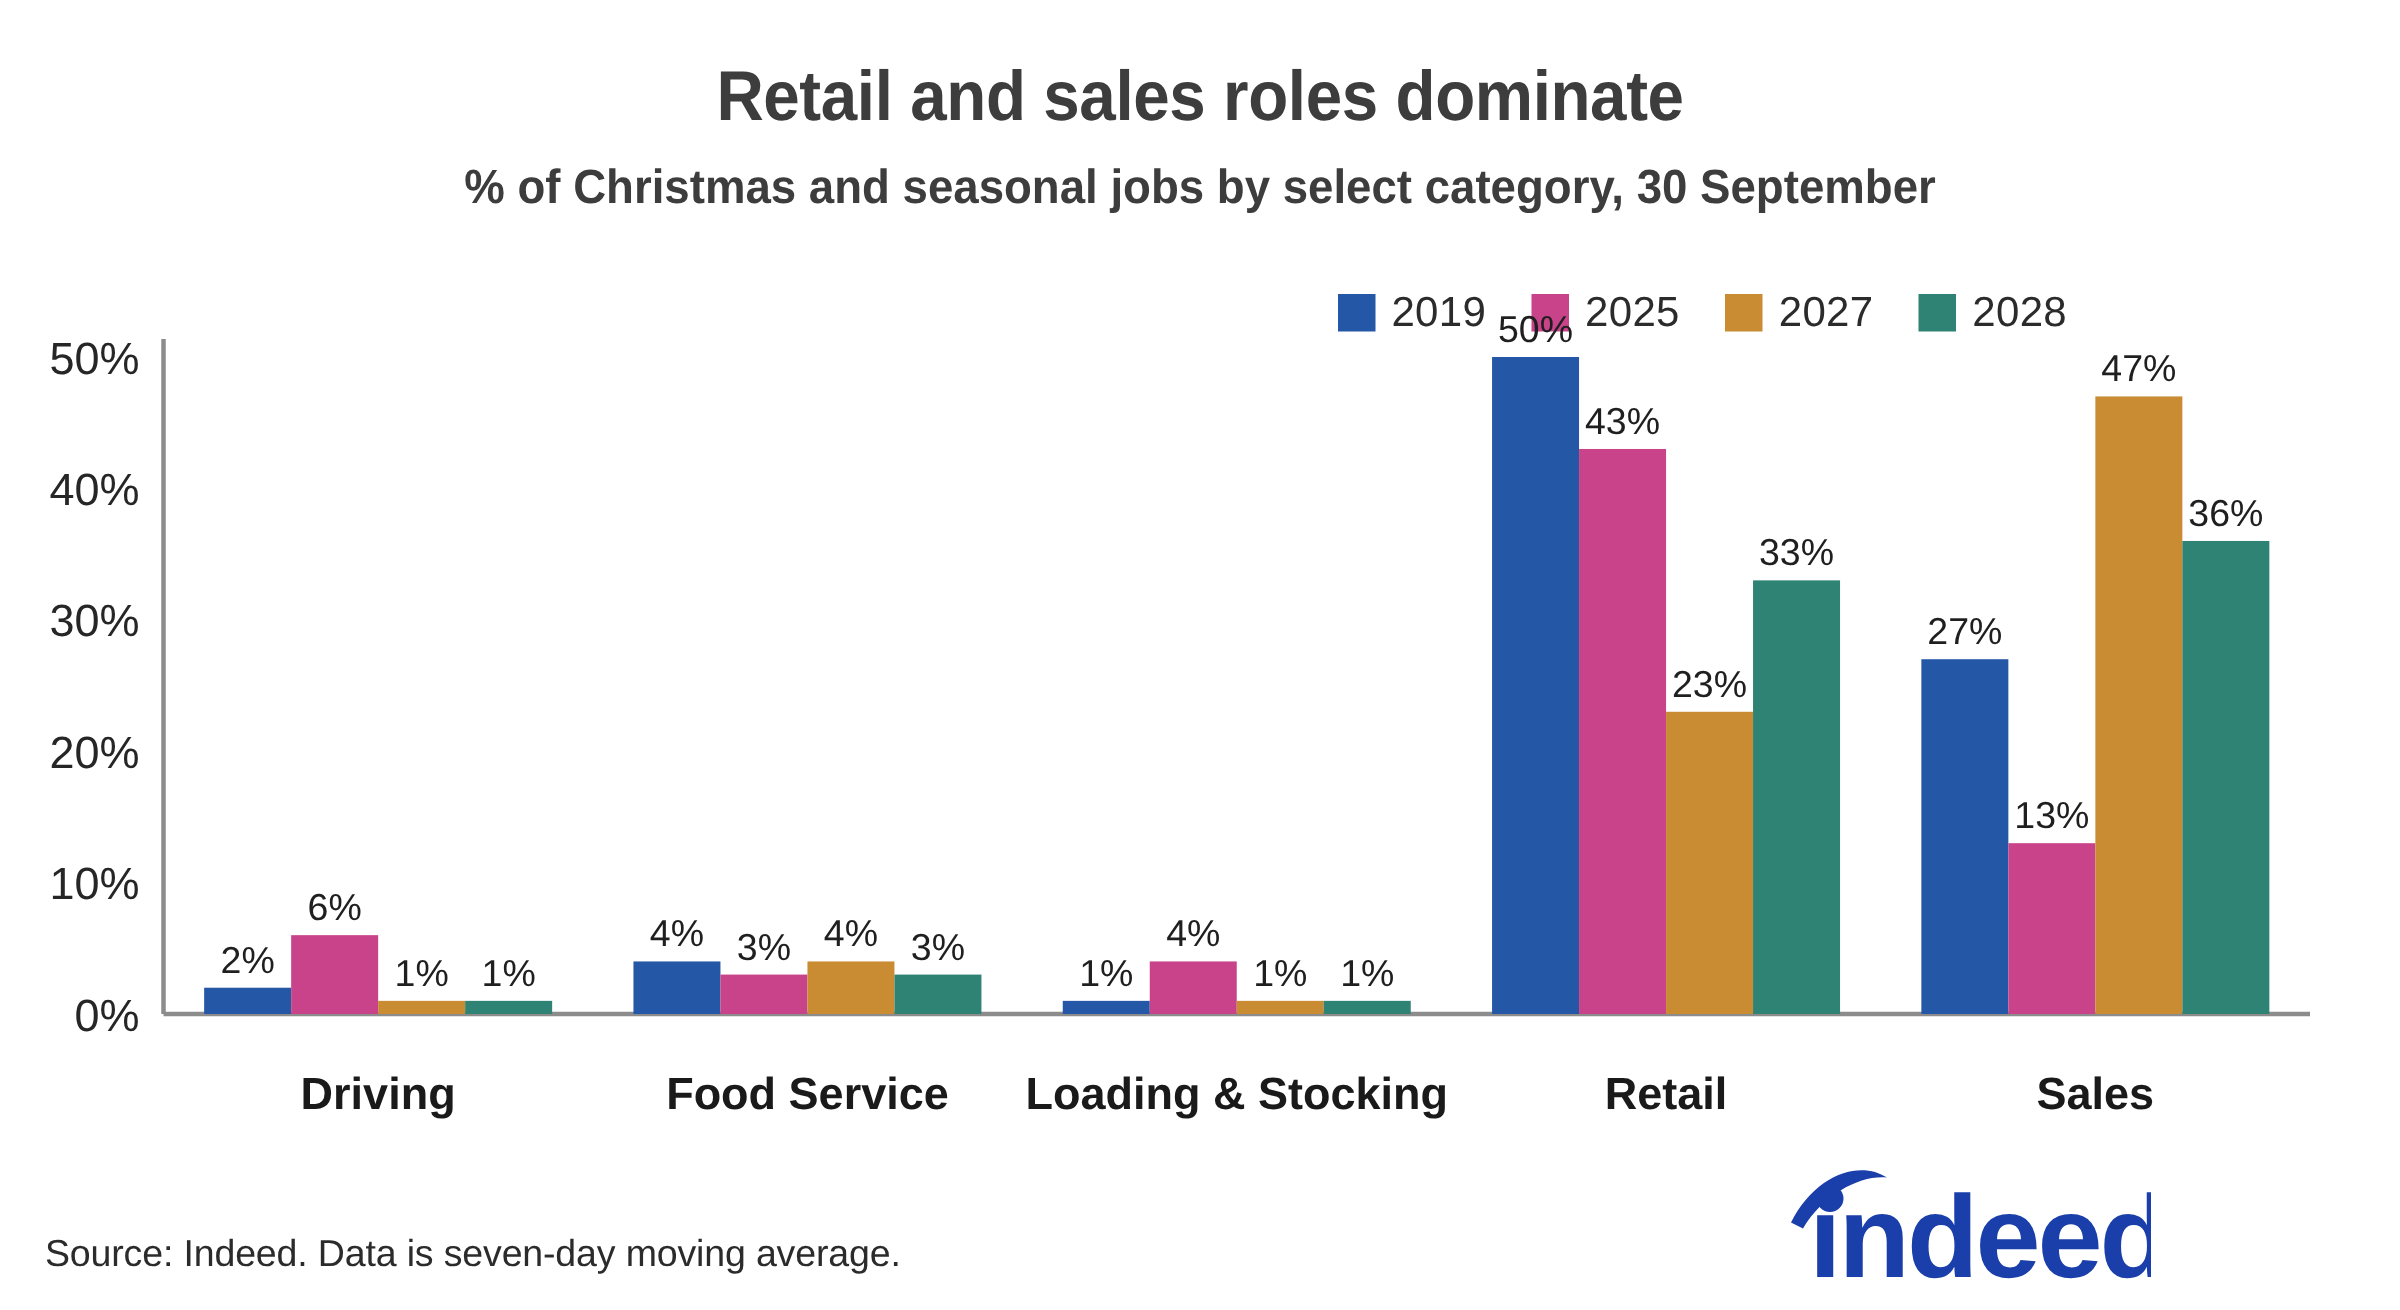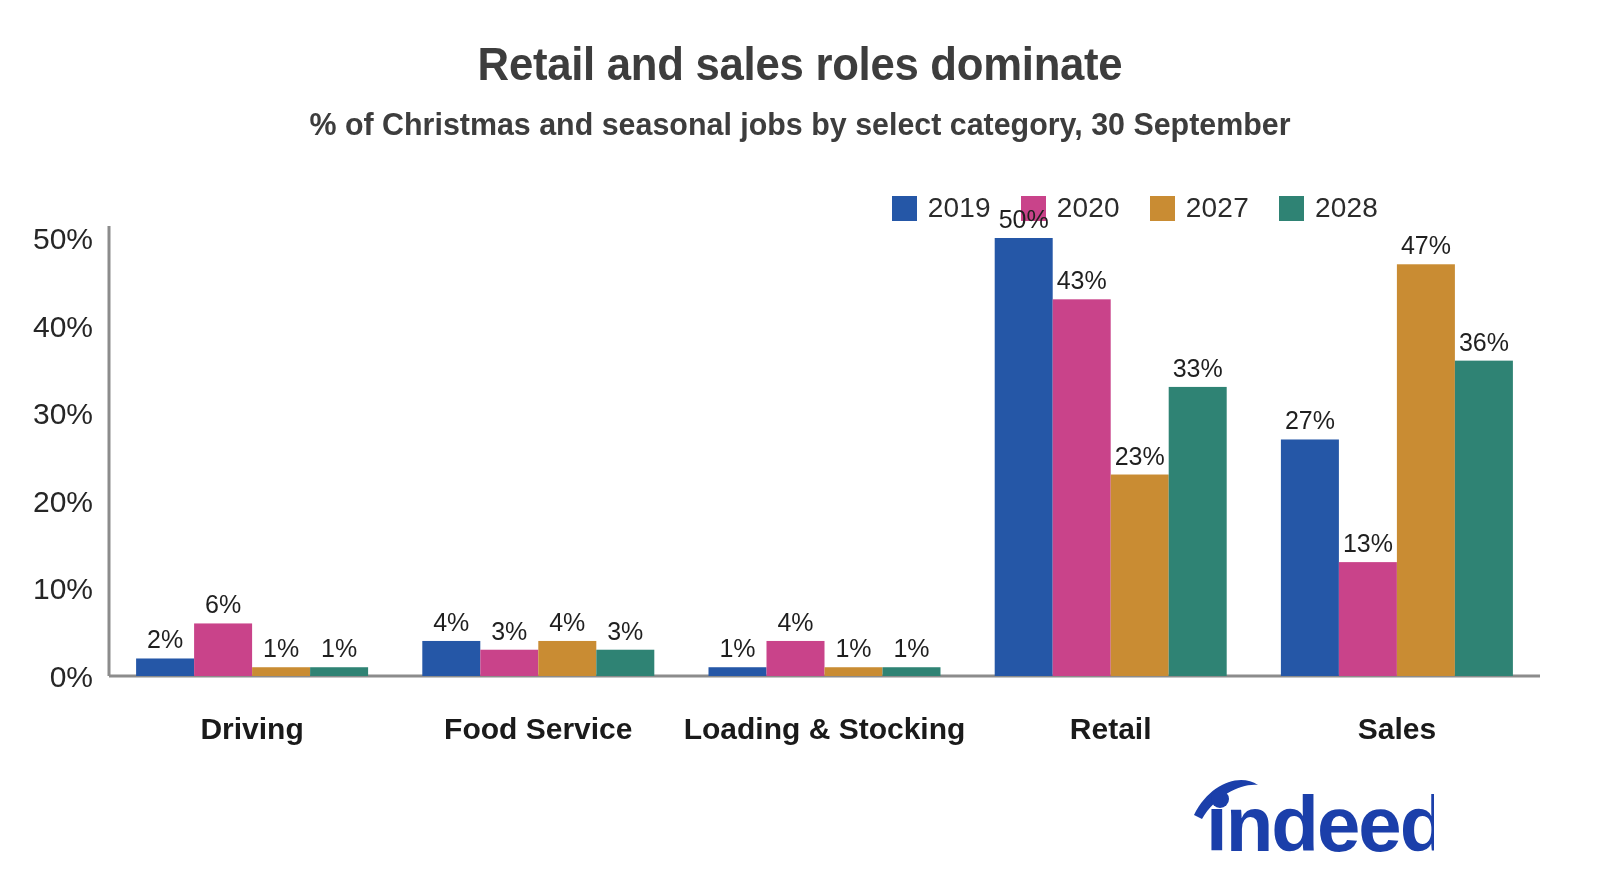--- a/index.html
+++ b/index.html
@@ -142,21 +142,21 @@
 
   <div class="chart-subtitle">% of Christmas and seasonal jobs by select category, 30 September</div>
 
   <div class="legend" id="legend">
       <div class="legend-item">
         <span class="legend-swatch" style="background: rgb(37, 87, 167);"></span>
         <span class="legend-label">2019</span>
       </div>
       <div class="legend-item">
         <span class="legend-swatch" style="background: rgb(201, 67, 138);"></span>
-        <span class="legend-label">2020</span>
+        <span class="legend-label">2025</span>
       </div>
       <div class="legend-item">
         <span class="legend-swatch" style="background: rgb(201, 140, 51);"></span>
         <span class="legend-label">2027</span>
       </div>
       <div class="legend-item">
         <span class="legend-swatch" style="background: rgb(47, 131, 116);"></span>
         <span class="legend-label">2028</span>
       </div>
     </div>
@@ -222,20 +222,21 @@
           <text x="1367.8999999999999" y="552.12" text-anchor="middle" class="bar-label">13%</text>
           <rect x="1396.8999999999999" y="264.28000000000003" width="58" height="411.71999999999997" fill="#c98c33"></rect>
           <text x="1425.8999999999999" y="254.28000000000003" text-anchor="middle" class="bar-label">47%</text>
           <rect x="1454.8999999999999" y="360.64" width="58" height="315.36" fill="#2f8374"></rect>
           <text x="1483.8999999999999" y="350.64" text-anchor="middle" class="bar-label">36%</text>
           <text x="1396.8999999999999" y="739" text-anchor="middle" class="cat-label">Sales</text>
         </g>
       </svg>
   </div>
 
+  <div class="source-note">Source: Indeed. Data is seven-day moving average.</div>
 
   <svg class="brand-logo" viewBox="0 0 250 86">
     <path id="logo-swoosh" d="M10 44 C 26 12, 56 2, 74 14 C 58 12, 32 24, 18 48 Z" fill="#1b3faa"></path>
     <circle id="logo-dot" cx="36" cy="28" r="9" fill="#1b3faa"></circle>
     <text id="logo-word" class="logo-text" x="22" y="80" fill="#1b3faa">indeed</text>
   </svg>
 
 </div>
 
 </body></html>

